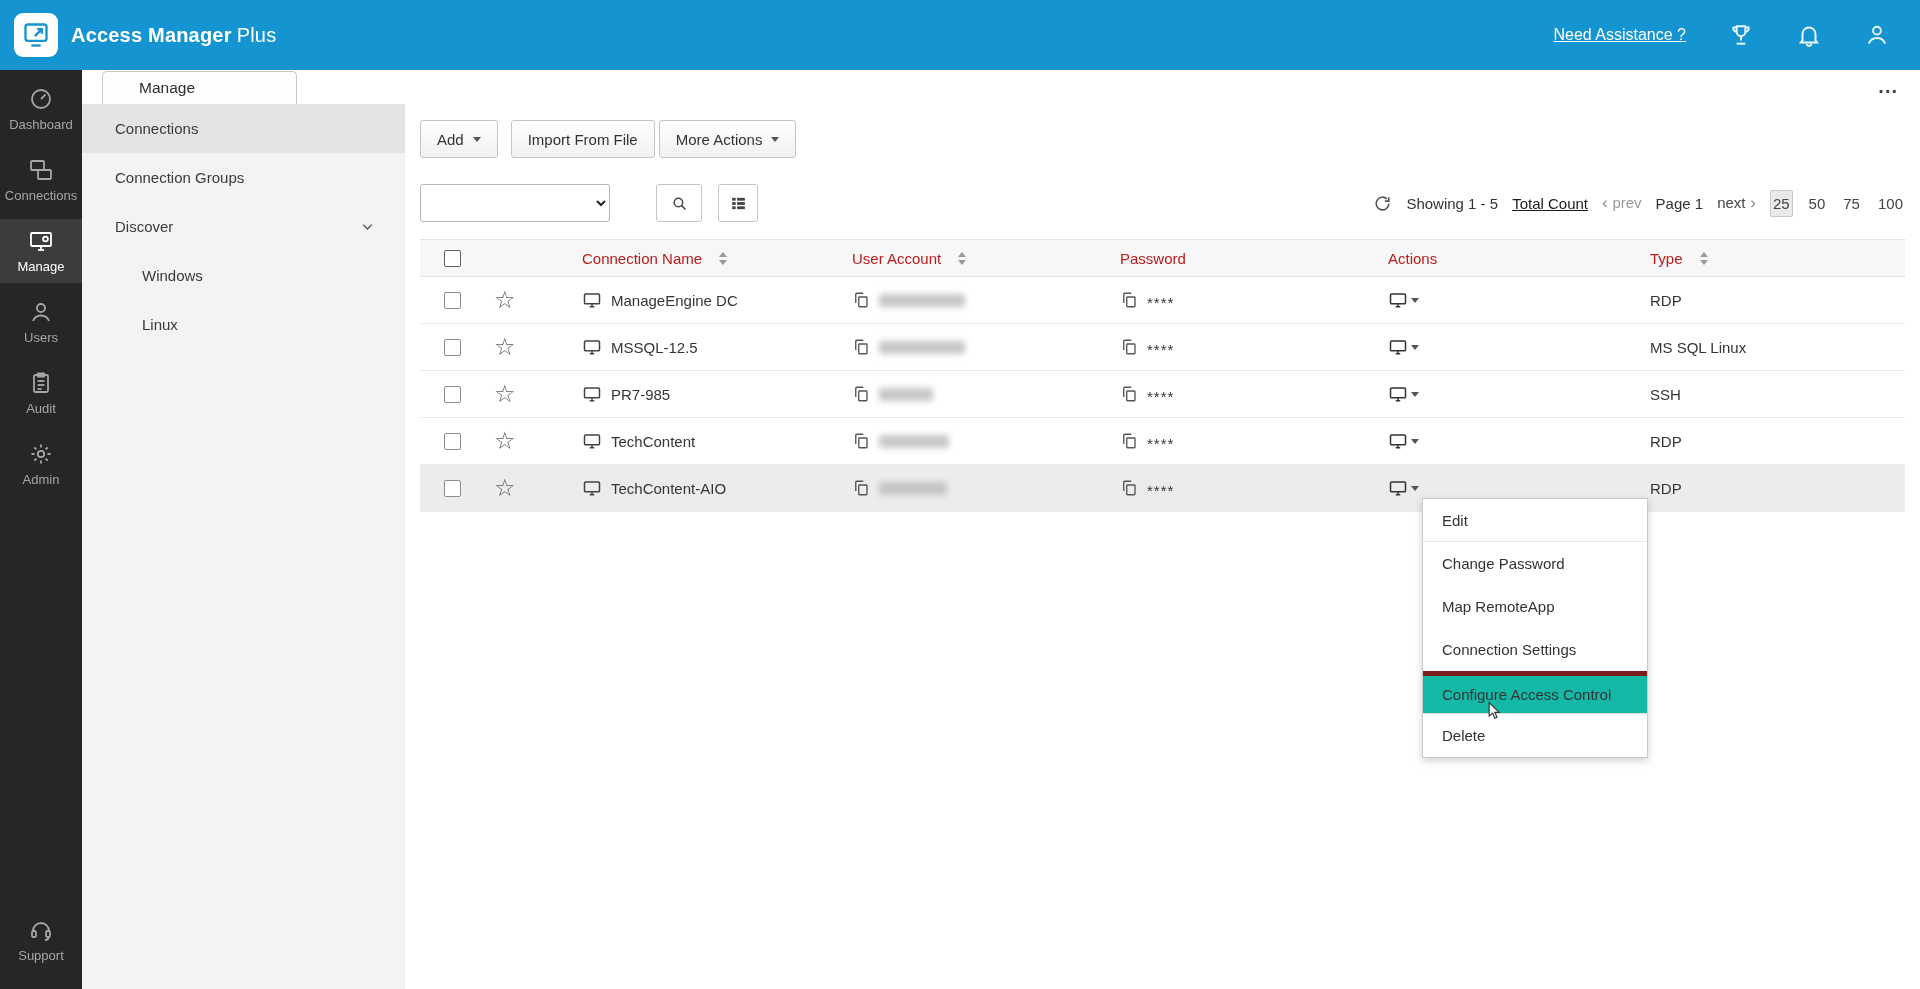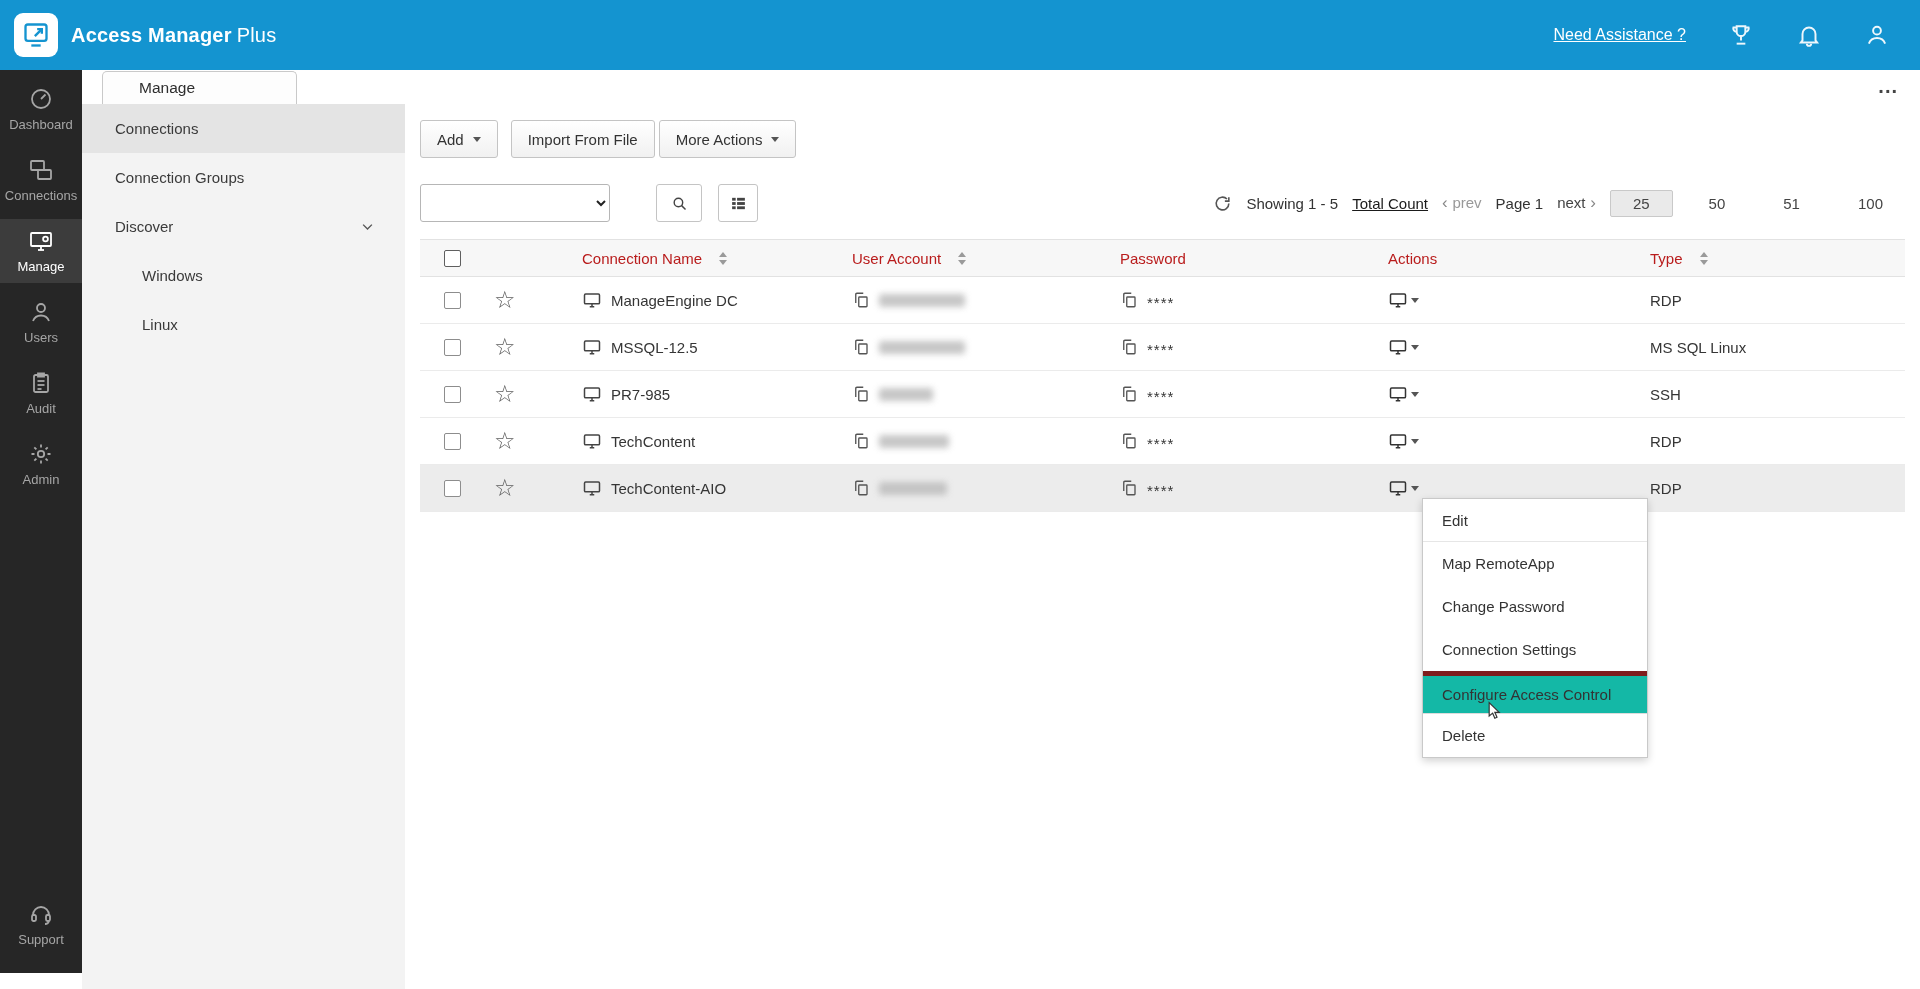--- a/index.html
+++ b/index.html
@@ -15,21 +15,21 @@
   .logo-box { width:44px; height:44px; background:#fff; border-radius:9px;
     display:flex; align-items:center; justify-content:center; margin-right:13px; cursor:pointer; }
   .app-title { color:#fff; font-size:20px; font-weight:700; letter-spacing:.2px; }
   .app-title .plus { font-weight:300; margin-left:5px; }
   .topbar-right { margin-left:auto; display:flex; align-items:center; gap:42px; }
   .assist { color:#fff; font-size:16px; text-decoration:underline; cursor:pointer; }
   .tb-icon { width:26px; height:26px; color:#eef7fc; cursor:pointer; display:inline-flex; }
   .tb-icon svg { width:100%; height:100%; }
 
   
-  .sidebar { position:absolute; top:70px; left:0; bottom:16px; width:82px;
+  .sidebar { position:absolute; top:70px; left:0; bottom:0; width:82px;
     background:#262626; padding-top:7px; }
   .side-item { height:64px; margin-bottom:7px; display:flex; flex-direction:column;
     align-items:center; justify-content:center; gap:6px; color:#a6a6a6;
     font-size:13px; cursor:pointer; }
   .side-item svg { width:24px; height:24px; }
   .side-item.active { background:#3c3c3c; color:#ffffff; }
   .side-support { position:absolute; bottom:10px; left:0; right:0; }
 
   
   .tabstrip { position:absolute; top:70px; left:82px; right:0; height:34px; background:#fff; }
@@ -70,21 +70,21 @@
   .icon-btn svg { width:17px; height:17px; }
 
   .pag { margin-left:auto; display:flex; align-items:center; gap:14px;
     font-size:15px; color:#333; }
   .refresh { width:19px; height:19px; color:#555; cursor:pointer; display:inline-flex; }
   .refresh svg { width:100%; height:100%; }
   .total-count { text-decoration:underline; color:#1b1b1b; cursor:pointer; }
   .pg-prev { color:#999; cursor:pointer; }
   .pg-next { color:#444; cursor:pointer; }
   .pg-angle { color:#888; font-size:17px; }
-  .size { color:#444; cursor:pointer; padding:4px 22px; }
+  .size { color:#444; cursor:pointer; padding:4px 2px; }
   .size.active { background:#eaeaea; border:1px solid #c9c9c9; border-radius:2px; }
 
   
   .table { position:absolute; top:135px; left:15px; right:15px; }
   .trow { display:grid; grid-template-columns:60px 80px 270px 268px 268px 262px 1fr;
     align-items:center; }
   .thead { height:38px; background:#f7f7f7; border-top:1px solid #e2e2e2;
     border-bottom:1px solid #e2e2e2; font-size:15px; color:#b91c1c; }
   .tr { height:47px; border-bottom:1px solid #ebebeb; font-size:15px; color:#353535; }
   .tr.selected { background:#ececec; }
@@ -291,21 +291,21 @@
             <path d="M20 4v5h-5"></path>
           </svg>
       </span>
       <span>Showing 1 - 5</span>
       <span class="total-count">Total Count</span>
       <span class="pg-prev"><span class="pg-angle">‹ </span><span>prev</span></span>
       <span>Page 1</span>
       <span class="pg-next"><span>next</span><span class="pg-angle"> ›</span></span>
       <span class="size active">25</span>
       <span class="size">50</span>
-      <span class="size">51</span>
+      <span class="size">75</span>
       <span class="size">100</span>
     </div>
   </div>
 
   <div class="table">
     <div class="trow thead">
       <div class="cell-center">
           <span class="checkbox"></span>
         </div>
       <div></div>
@@ -584,22 +584,22 @@
         </span>
       </div>
       <div class="cell">
           <span>RDP</span>
         </div>
     </div>
   </div>
 
   <div class="ctx-menu">
     <div class="ctx-item first">Edit</div>
+    <div class="ctx-item">Change Password</div>
     <div class="ctx-item">Map RemoteApp</div>
-    <div class="ctx-item">Change Password</div>
     <div class="ctx-item">Connection Settings</div>
     <div class="ctx-item hl">Configure Access Control</div>
     <div class="ctx-item">Delete</div>
   </div>
 
   <svg class="cursor" viewBox="0 0 24 24">
     <path d="M5 2v16l4.2-3.4 2.6 6 2.6-1.1-2.6-5.9H17z" fill="#ffffff" stroke="#333" stroke-width="1.4"></path>
   </svg>
 
 </div>

